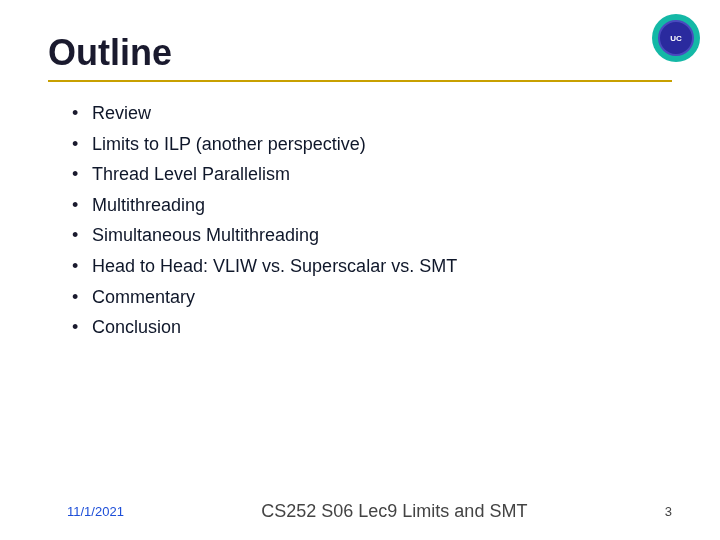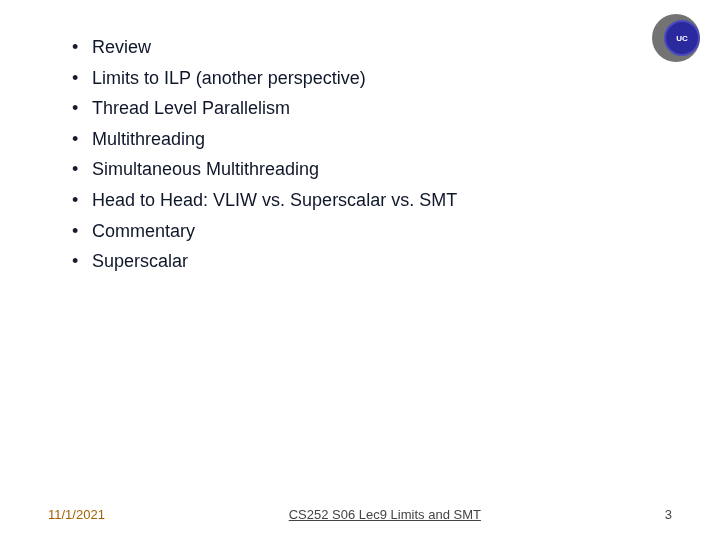--- a/index.html
+++ b/index.html
@@ -73,51 +73,51 @@
       right: 48px;
       display: flex;
       justify-content: space-between;
       align-items: center;
       font-size: 13px;
       color: #444;
     }
 
     .footer-date {
       font-size: 13px;
-      color: #a16207;
+      color: #1d4ed8;
+      margin-left: 19px;
     }
 
     .footer-title {
-      font-size: 13px;
+      font-size: 18px;
       color: #444;
       text-align: center;
-      text-decoration: underline;
     }
 
     .footer-page {
       font-size: 13px;
       color: #444;
     }
 
     .logo {
       position: absolute;
       top: 14px;
       right: 20px;
       width: 48px;
       height: 48px;
     }
 
     .logo-circle {
       width: 48px;
       height: 48px;
       border-radius: 50%;
-      background: #737373;
+      background: #14b8a6;
       display: flex;
       align-items: center;
-      justify-content: flex-end;
+      justify-content: center;
       overflow: hidden;
     }
 
     .logo-inner {
       width: 36px;
       height: 36px;
       border-radius: 50%;
       background: #2a2a9e;
       border: 2px solid #4a4abe;
       display: flex;
@@ -138,30 +138,34 @@
 <div class="slide">
 
   <div class="logo">
     <div class="logo-circle">
       <div class="logo-inner">
         <span class="logo-text">UC</span>
       </div>
     </div>
   </div>
 
+  <div class="header-section">
+    <h1 class="slide-title">Outline</h1>
+    <div class="title-divider"></div>
+  </div>
 
   <ul class="bullet-list">
   <li>Review</li>
       <li>Limits to ILP (another perspective)</li>
       <li>Thread Level Parallelism</li>
       <li>Multithreading</li>
       <li>Simultaneous Multithreading</li>
       <li>Head to Head: VLIW vs. Superscalar vs. SMT</li>
       <li>Commentary</li>
-      <li>Superscalar</li>
+      <li>Conclusion</li>
     </ul>
 
   <div class="footer">
     <span class="footer-date">11/1/2021</span>
     <span class="footer-title">CS252 S06 Lec9 Limits and SMT</span>
     <span class="footer-page">3</span>
   </div>
 
 </div>
 

